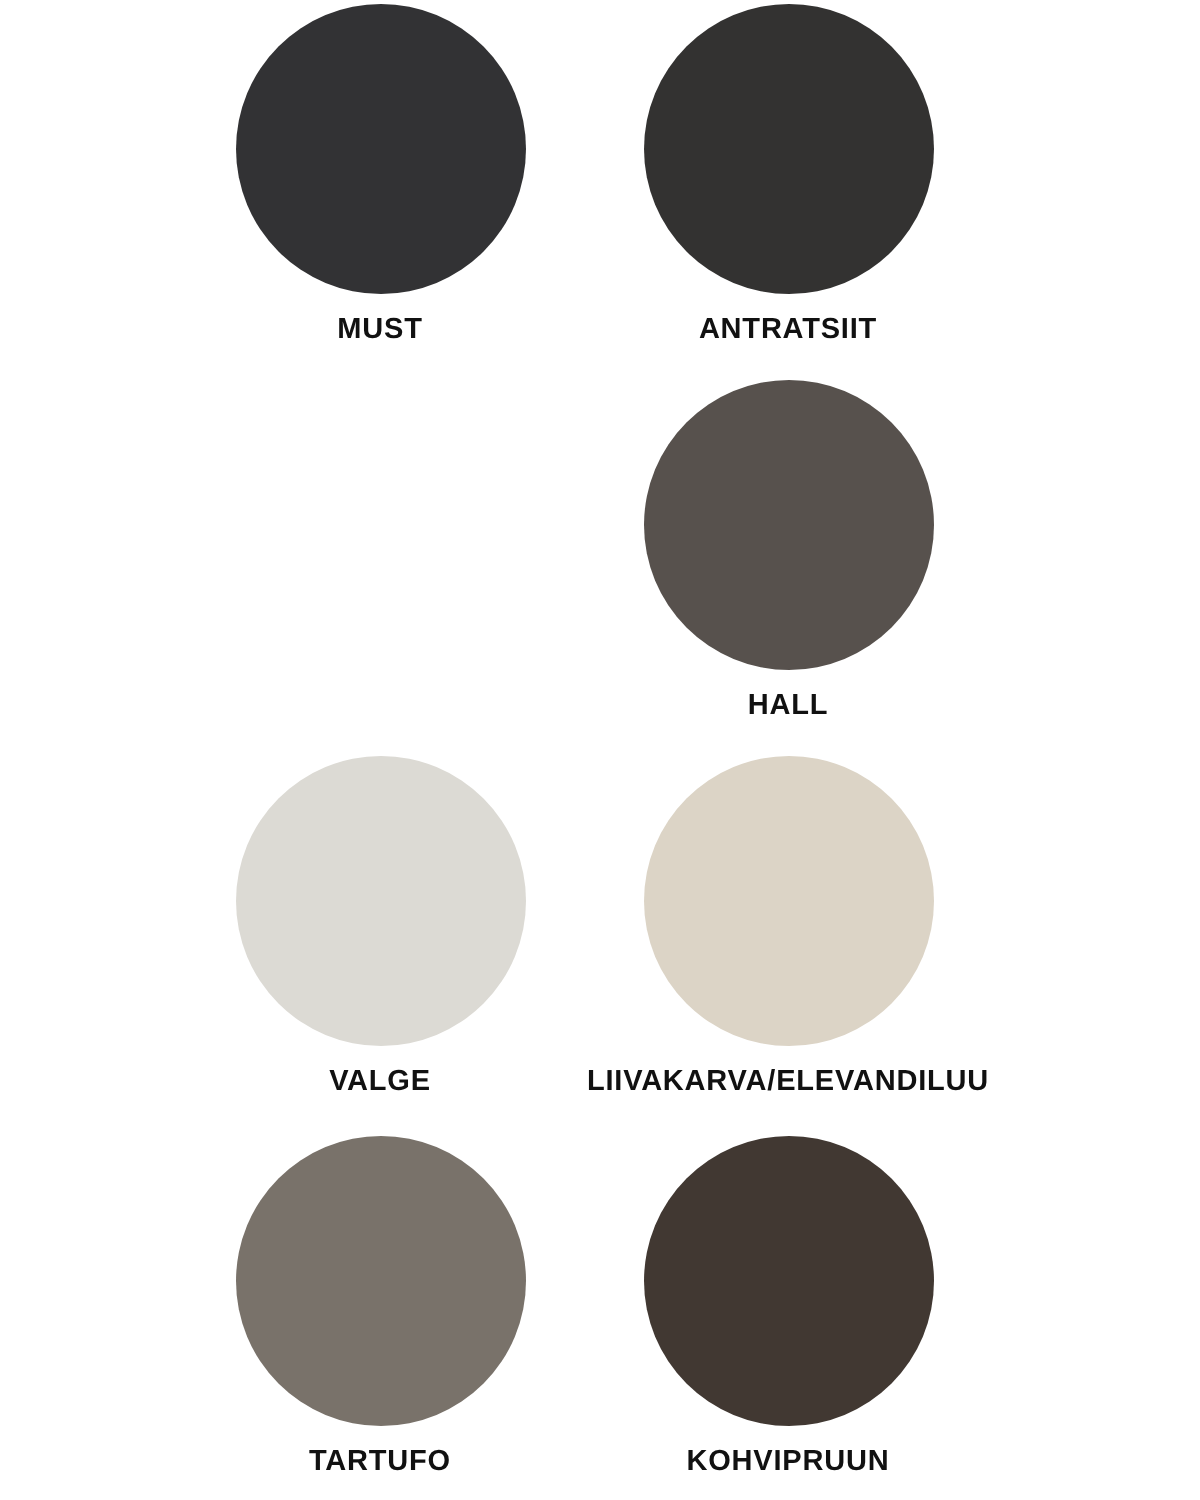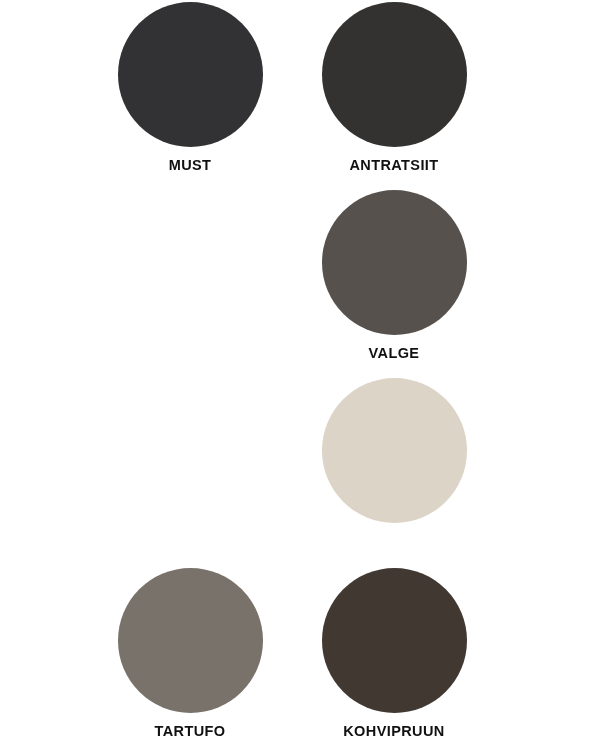--- a/index.html
+++ b/index.html
@@ -61,26 +61,31 @@
   </div>
 
   <div class="swatch-cell col-left row-1">
     <div class="swatch-disc" style="background: rgb(50, 50, 52);"></div>
     <div class="swatch-label" style="color: rgb(17, 17, 17);">MUST</div>
   </div>
 
 
   <div class="swatch-cell col-right row-2">
     <div class="swatch-disc" style="background: rgb(87, 81, 77);"></div>
+    <div class="swatch-label" style="color: rgb(17, 17, 17);">HALL</div>
+  </div>
+
+  <div class="swatch-cell col-left row-3">
+    <div class="swatch-disc" style="background: rgb(220, 218, 212);"></div>
     <div class="swatch-label" style="color: rgb(17, 17, 17);">VALGE</div>
   </div>
 
-
   <div class="swatch-cell col-right row-3">
     <div class="swatch-disc" style="background: rgb(220, 212, 198);"></div>
+    <div class="swatch-label" style="color: rgb(17, 17, 17);">LIIVAKARVA/ELEVANDILUU</div>
   </div>
 
   <div class="swatch-cell col-left row-4">
     <div class="swatch-disc" style="background: rgb(121, 114, 106);"></div>
     <div class="swatch-label" style="color: rgb(17, 17, 17); text-align: right;">TARTUFO</div>
   </div>
 
   <div class="swatch-cell col-right row-4">
     <div class="swatch-disc" style="background: rgb(65, 56, 50);"></div>
     <div class="swatch-label" style="color: rgb(17, 17, 17); text-align: center;">KOHVIPRUUN</div>

